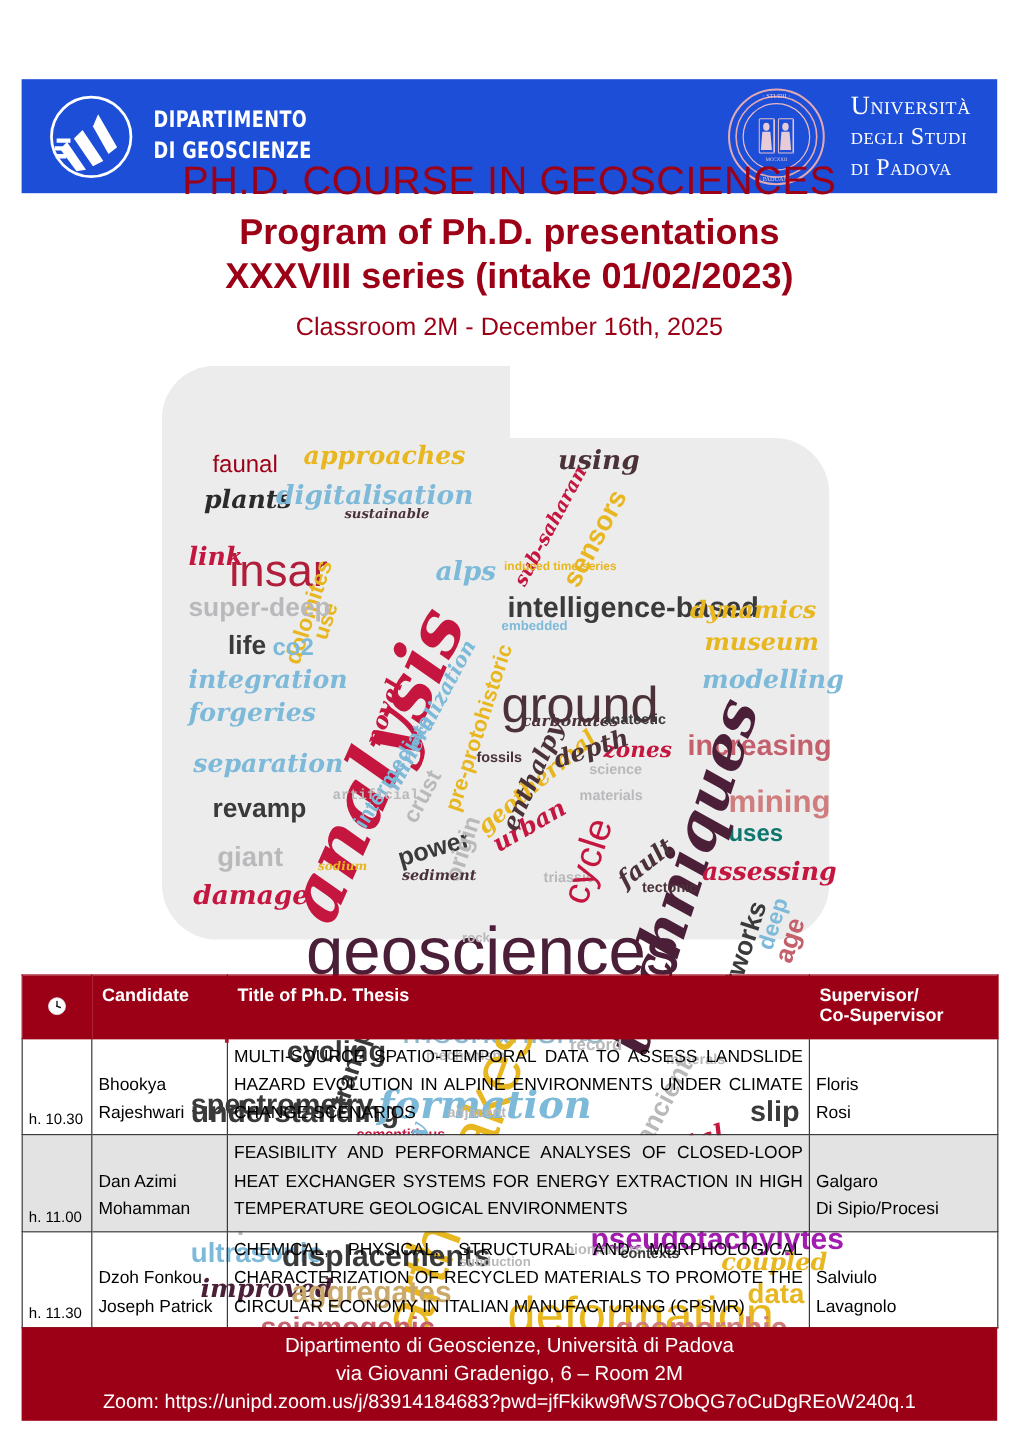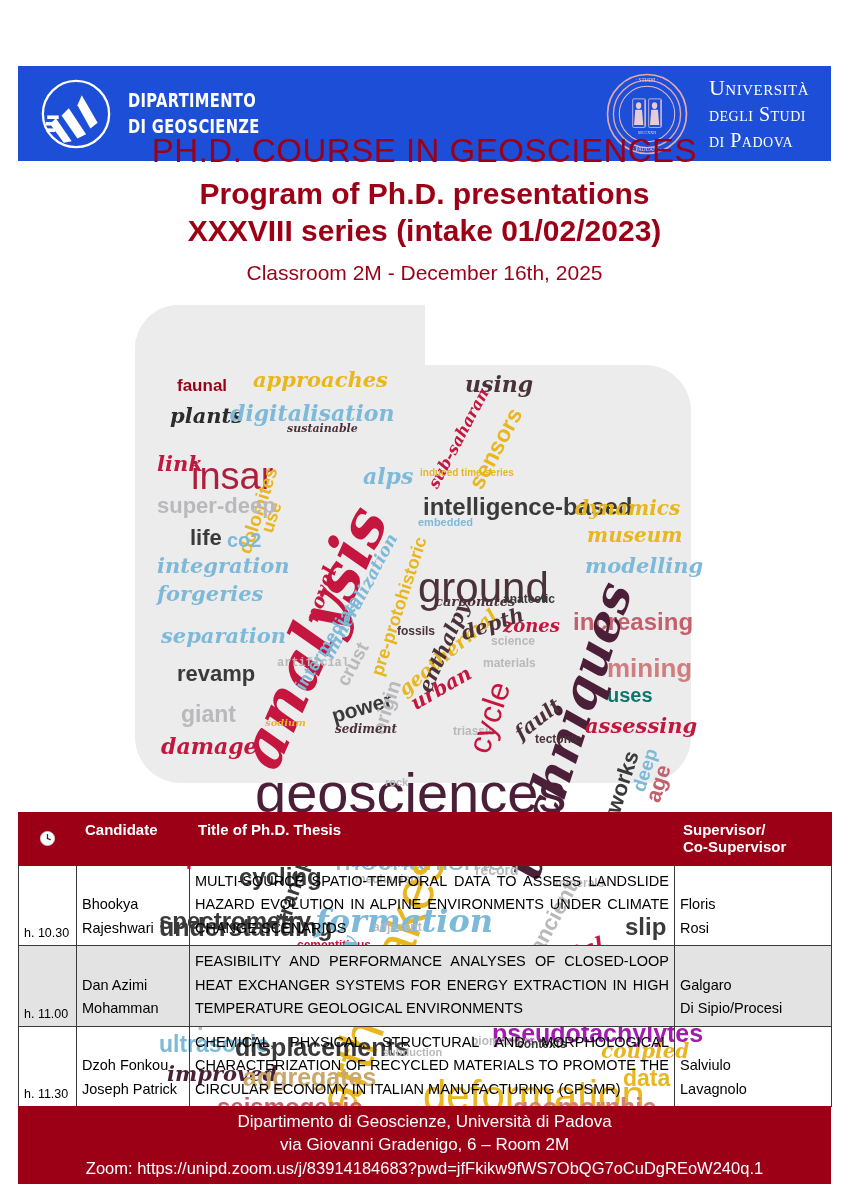--- a/index.html
+++ b/index.html
@@ -175,21 +175,21 @@
     <div>XXXVIII series (intake 01/02/2023)</div>
   </div>
   <div class="t3">Classroom 2M - December 16th, 2025</div>
 </div>
 
 <div class="cloud-wrap">
   <div class="cloud-bg4"></div>
   <div class="cloud-bg3"></div>
   <div class="cloud-bg2"></div>
   <div id="cloud-words">
-      <span class="w" style="left: 42px; top: 72px; font-size: 17px; color: rgb(156, 0, 22); font-weight: 700;">faunal</span>
+      <span class="w" style="left: 42px; top: 72px; font-size: 20px; color: rgb(156, 0, 22); font-weight: 400;">faunal</span>
       <span class="w script" style="left: 118px; top: 64px; font-size: 21px; color: rgb(232, 182, 30);">approaches</span>
       <span class="w script" style="left: 330px; top: 68px; font-size: 22px; color: rgb(74, 50, 56);">using</span>
       <span class="w script" style="left: 35px; top: 100px; font-size: 21px; color: rgb(43, 43, 43);">plants</span>
       <span class="w script" style="left: 95px; top: 97px; font-size: 22px; color: rgb(125, 185, 216);">digitalisation</span>
       <span class="w script" style="left: 305px; top: 170px; font-size: 16px; color: rgb(196, 22, 63); transform: rotate(-62deg);">sub-saharan</span>
       <span class="w" style="left: 350px; top: 165px; font-size: 23px; color: rgb(232, 182, 30); font-weight: 700; transform: rotate(-62deg);">sensors</span>
       <span class="w script" style="left: 152px; top: 118px; font-size: 11px; color: rgb(74, 50, 56);">sustainable</span>
       <span class="w script" style="left: 22px; top: 148px; font-size: 21px; color: rgb(196, 22, 63);">link</span>
       <span class="w" style="left: 56px; top: 152px; font-size: 38px; color: rgb(176, 30, 60); font-weight: 400;">insar</span>
       <span class="w" style="left: 118px; top: 232px; font-size: 19px; color: rgb(232, 182, 30); font-weight: 700; transform: rotate(-72deg);">dolomites</span>

